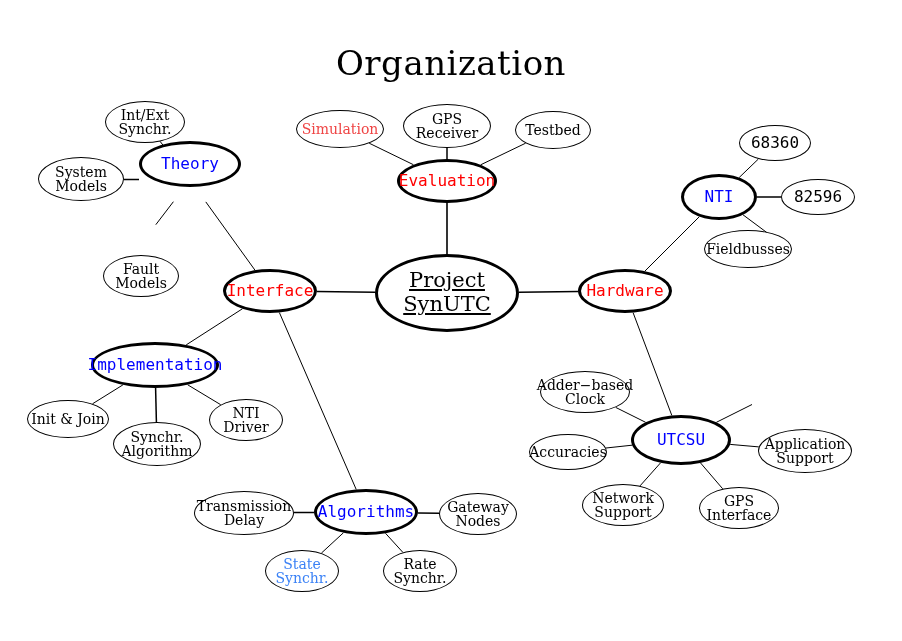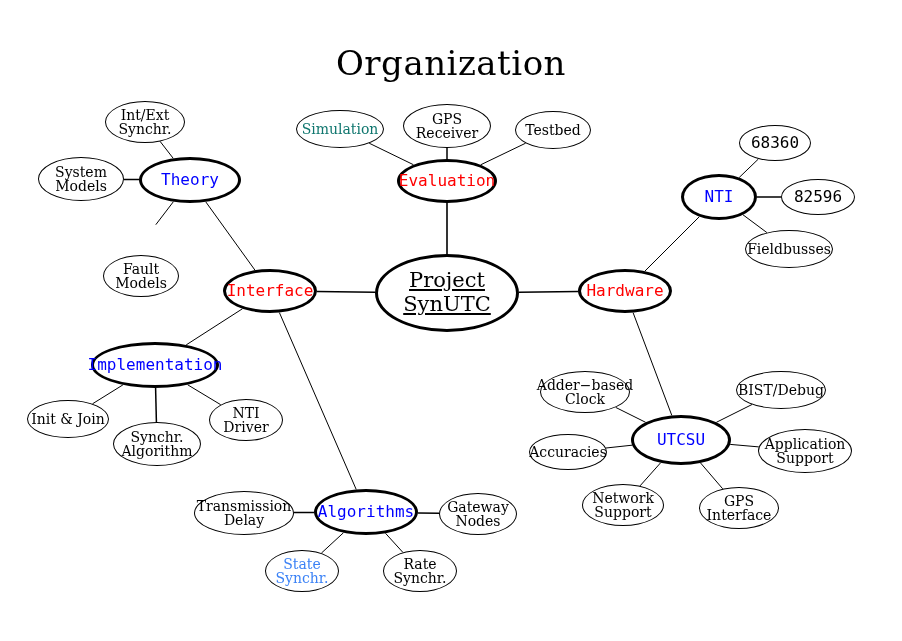--- a/index.html
+++ b/index.html
@@ -119,80 +119,77 @@
       <line x1="314.0" y1="512.4" x2="294.0" y2="512.6" stroke="#000000" stroke-width="1.5"></line>
       <line x1="343.5" y1="532.7" x2="321.4" y2="553.1" stroke="#000000" stroke-width="1"></line>
       <line x1="385.5" y1="533.3" x2="402.9" y2="552.4" stroke="#000000" stroke-width="1"></line>
       <line x1="418.0" y1="512.9" x2="439.0" y2="513.3" stroke="#000000" stroke-width="1.5"></line>
     </svg>
 
   <div id="node-layer">
       <div class="node root thick" style="left: 375px; top: 254px; width: 144px; height: 78px; color: rgb(0, 0, 0);">
         <span class="lbl">Project<br>SynUTC</span>
       </div>
-      <div class="node cat thick" style="left: 139px; top: 157px; width: 102px; height: 46px; color: rgb(0, 0, 255);">
+      <div class="node cat thick" style="left: 139px; top: 141px; width: 102px; height: 46px; color: rgb(0, 0, 255);">
         <span class="lbl">Theory</span>
       </div>
       <div class="node leaf" style="left: 105px; top: 101px; width: 80px; height: 42px; color: #000000;">
         <span class="lbl">Int/Ext<br>Synchr.</span>
       </div>
       <div class="node leaf" style="left: 38px; top: 157px; width: 86px; height: 44px; color: rgb(0, 0, 0);">
         <span class="lbl">System<br>Models</span>
       </div>
       <div class="node leaf" style="left: 103px; top: 223px; width: 76px; height: 42px; color: rgb(0, 0, 0); margin-top: 32px;">
         <span class="lbl">Fault<br>Models</span>
       </div>
       <div class="node cat thick" style="left: 397px; top: 159px; width: 100px; height: 44px; color: rgb(255, 0, 0);">
         <span class="lbl">Evaluation</span>
       </div>
-      <div class="node leaf" style="left: 296px; top: 110px; width: 88px; height: 38px; color: #0f766e;">
+      <div class="node leaf" style="left: 296px; top: 110px; width: 88px; height: 38px; color: #ef4444;">
         <span class="lbl">Simulation</span>
       </div>
       <div class="node leaf" style="left: 403px; top: 104px; width: 88px; height: 44px; color: rgb(0, 0, 0);">
         <span class="lbl">GPS<br>Receiver</span>
       </div>
       <div class="node leaf" style="left: 515px; top: 111px; width: 76px; height: 38px; color: rgb(0, 0, 0);">
         <span class="lbl">Testbed</span>
       </div>
       <div class="node cat thick" style="left: 578px; top: 269px; width: 94px; height: 44px; color: rgb(255, 0, 0);">
         <span class="lbl">Hardware</span>
       </div>
       <div class="node cat thick" style="left: 681px; top: 174px; width: 76px; height: 46px; color: rgb(0, 0, 255);">
         <span class="lbl">NTI</span>
       </div>
       <div class="node cat" style="left: 739px; top: 125px; width: 72px; height: 36px; color: rgb(0, 0, 0);">
         <span class="lbl">68360</span>
       </div>
       <div class="node cat" style="left: 781px; top: 179px; width: 74px; height: 36px; color: rgb(0, 0, 0); justify-content: flex-end;">
         <span class="lbl">82596</span>
       </div>
-      <div class="node leaf" style="left: 745px; top: 230px; width: 88px; height: 38px; color: rgb(0, 0, 0);">
+      <div class="node leaf" style="left: 704px; top: 230px; width: 88px; height: 38px; color: rgb(0, 0, 0);">
         <span class="lbl">Fieldbusses</span>
       </div>
       <div class="node cat thick" style="left: 631px; top: 415px; width: 100px; height: 50px; color: rgb(0, 0, 255);">
         <span class="lbl">UTCSU</span>
       </div>
       <div class="node leaf" style="left: 540px; top: 371px; width: 90px; height: 42px; color: rgb(0, 0, 0);">
         <span class="lbl">Adder−based<br>Clock</span>
       </div>
       <div class="node leaf" style="left: 529px; top: 434px; width: 78px; height: 36px; color: rgb(0, 0, 0);">
         <span class="lbl">Accuracies</span>
       </div>
       <div class="node leaf" style="left: 582px; top: 484px; width: 82px; height: 42px; color: rgb(0, 0, 0);">
         <span class="lbl">Network<br>Support</span>
       </div>
       <div class="node leaf" style="left: 699px; top: 487px; width: 80px; height: 42px; color: rgb(0, 0, 0);">
         <span class="lbl">GPS<br>Interface</span>
       </div>
       <div class="node leaf" style="left: 758px; top: 429px; width: 94px; height: 44px; color: rgb(0, 0, 0);">
         <span class="lbl">Application<br>Support</span>
       </div>
-      <div class="node leaf" style="left: 736px; top: 371px; width: 90px; height: 38px; color: rgb(0, 0, 0);">
-        <span class="lbl">BIST/Debug</span>
-      </div>
       <div class="node cat thick" style="left: 223px; top: 269px; width: 94px; height: 44px; color: rgb(255, 0, 0);">
         <span class="lbl">Interface</span>
       </div>
       <div class="node cat thick" style="left: 91px; top: 342px; width: 128px; height: 46px; color: rgb(0, 0, 255);">
         <span class="lbl">Implementation</span>
       </div>
       <div class="node leaf" style="left: 27px; top: 400px; width: 82px; height: 38px; color: rgb(0, 0, 0);">
         <span class="lbl">Init &amp; Join</span>
       </div>
       <div class="node leaf" style="left: 113px; top: 422px; width: 88px; height: 44px; color: rgb(0, 0, 0);">

